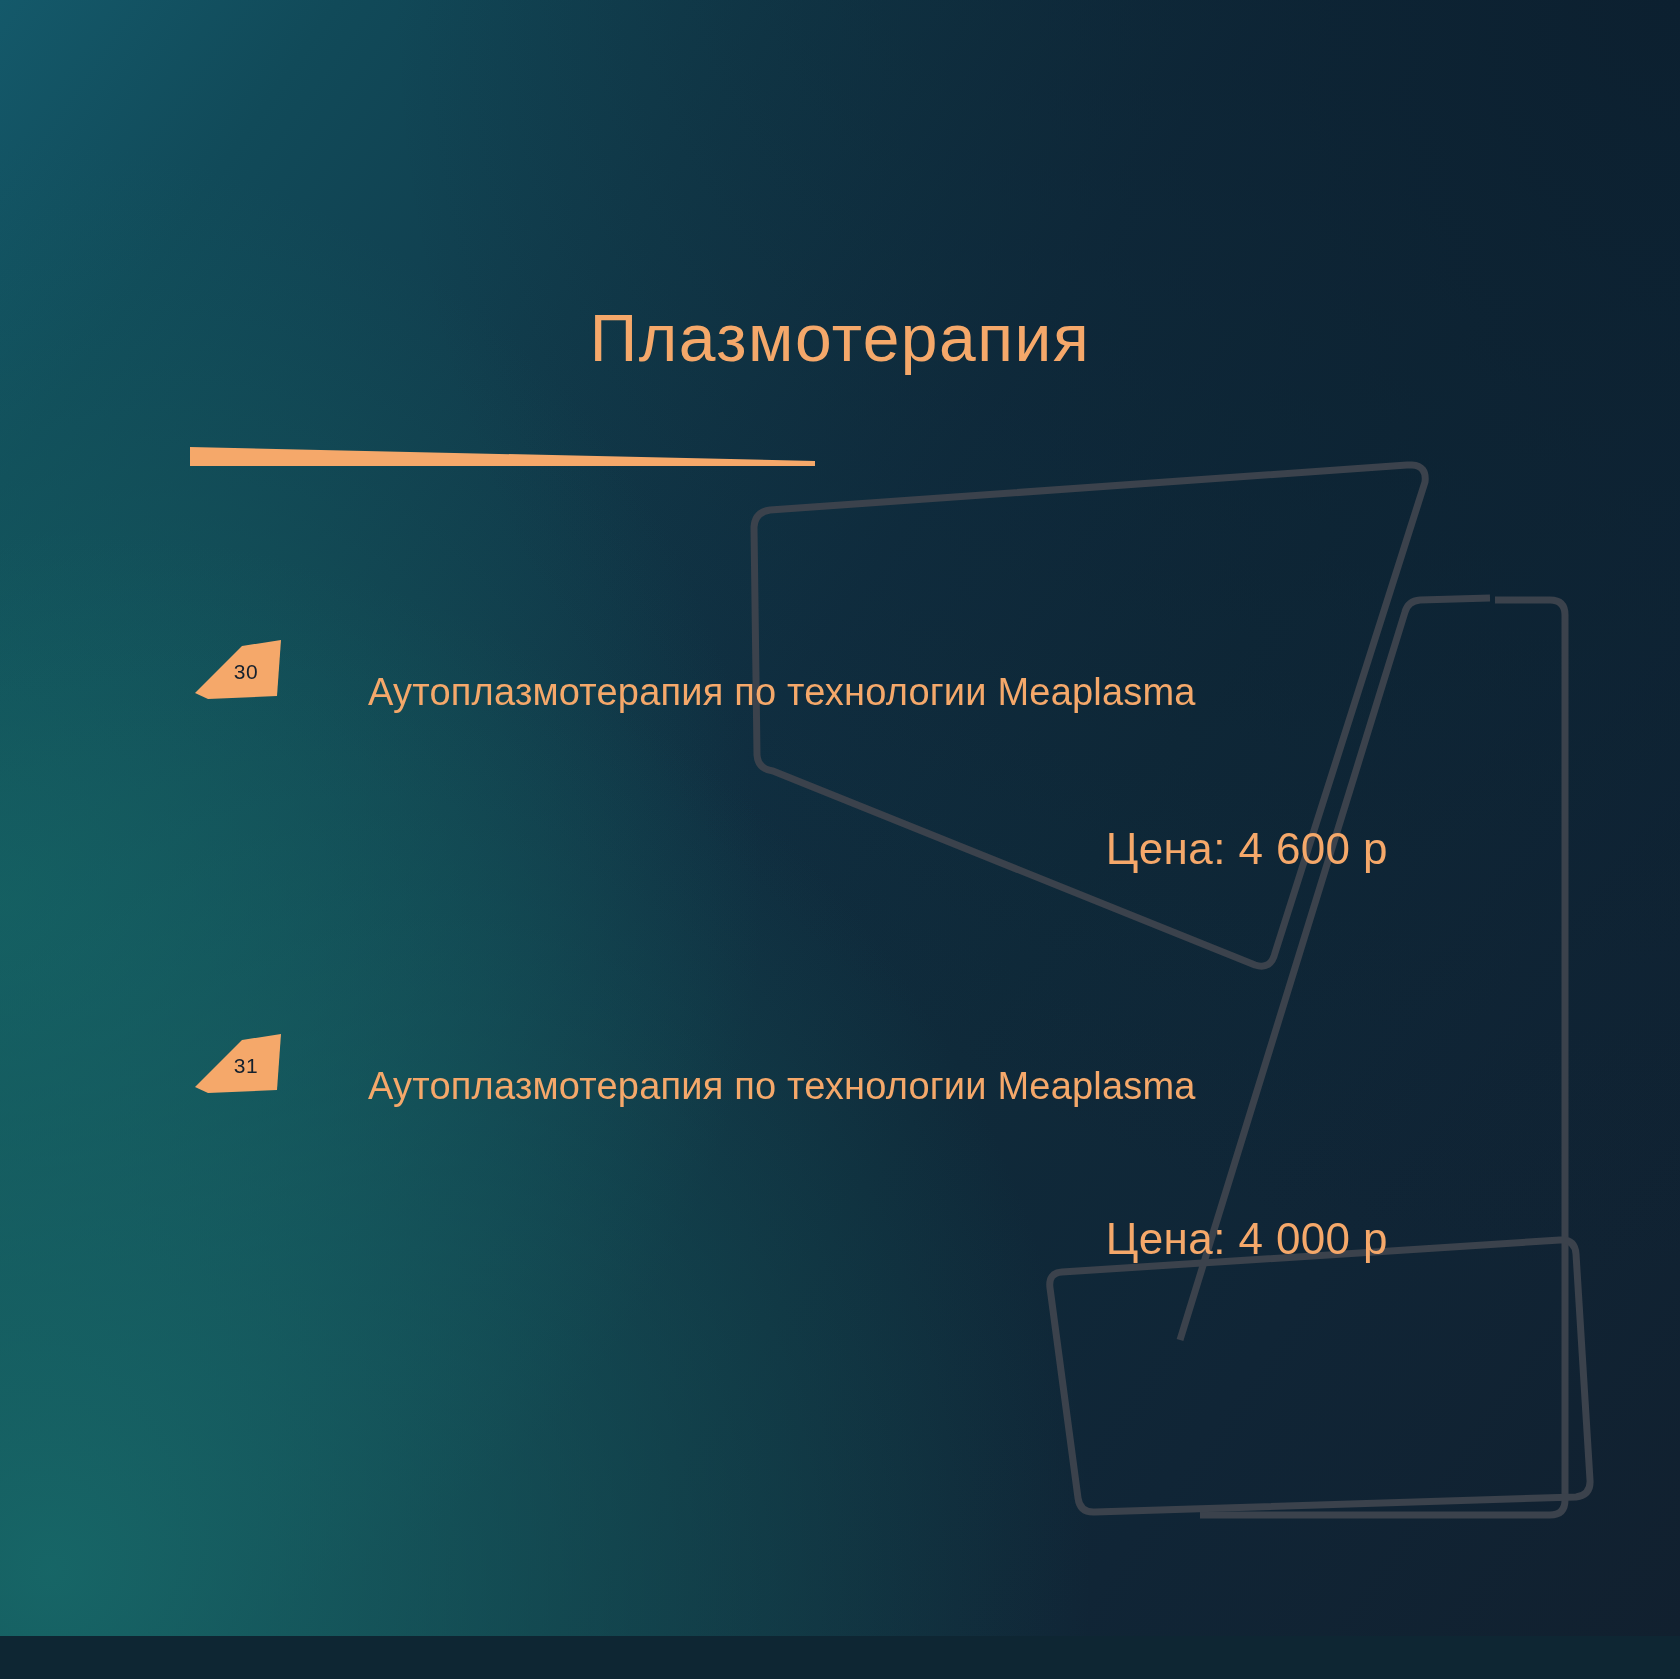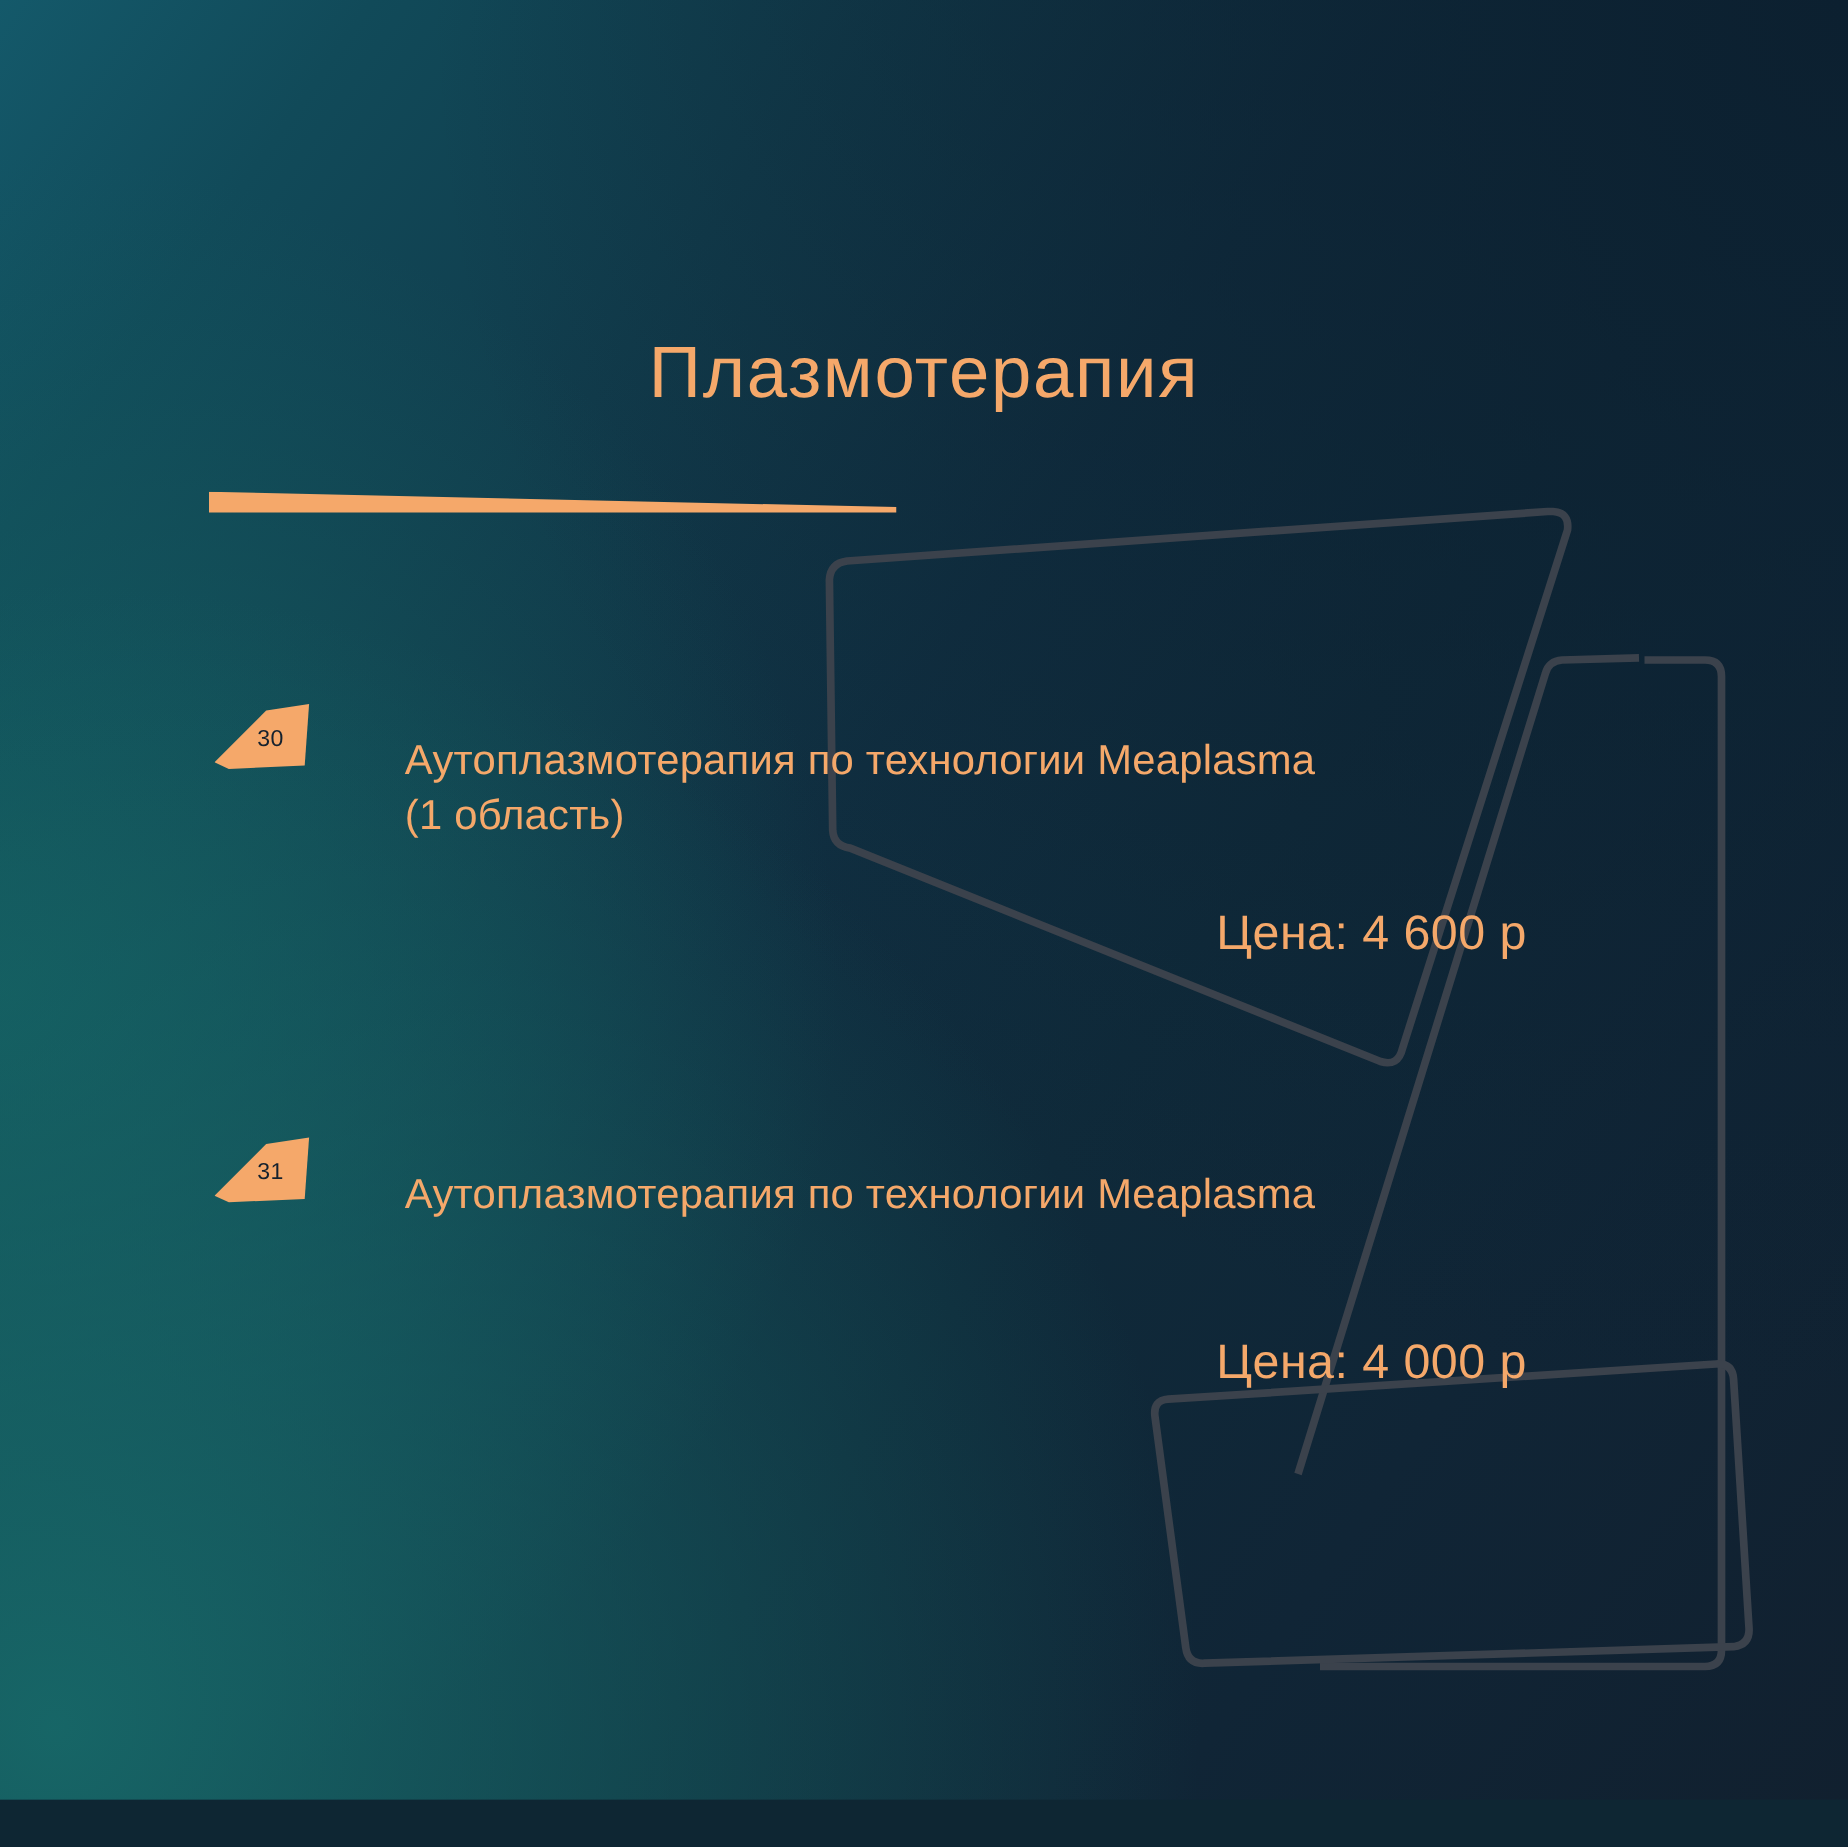--- a/index.html
+++ b/index.html
@@ -139,21 +139,20 @@
   <div class="row row-1">
     <div class="badge">
       <svg width="88" height="64" viewBox="0 0 88 64" aria-hidden="true">
         <polygon points="0,57 47,10 86,4 82,60 13,63" fill="#f5a86a"></polygon>
       </svg>
       <span class="num">30</span>
     </div>
 
     <div class="item-text">
       <span class="line">Аутоплазмотерапия по технологии Meaplasma</span>
-      <span class="line">(1 область)</span>
     </div>
 
     <div class="price price-1">Цена: 4 600 р</div>
   </div>
 
   <div class="row row-2">
     <div class="badge">
       <svg width="88" height="64" viewBox="0 0 88 64" aria-hidden="true">
         <polygon points="0,57 47,10 86,4 82,60 13,63" fill="#f5a86a"></polygon>
       </svg>

